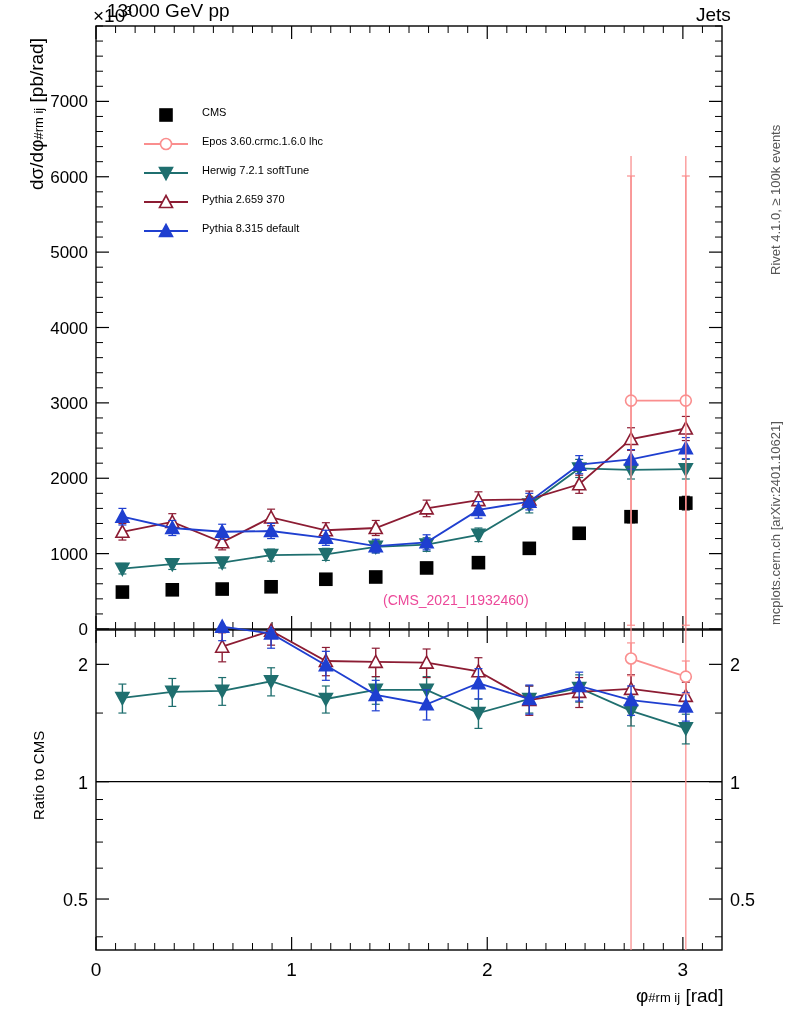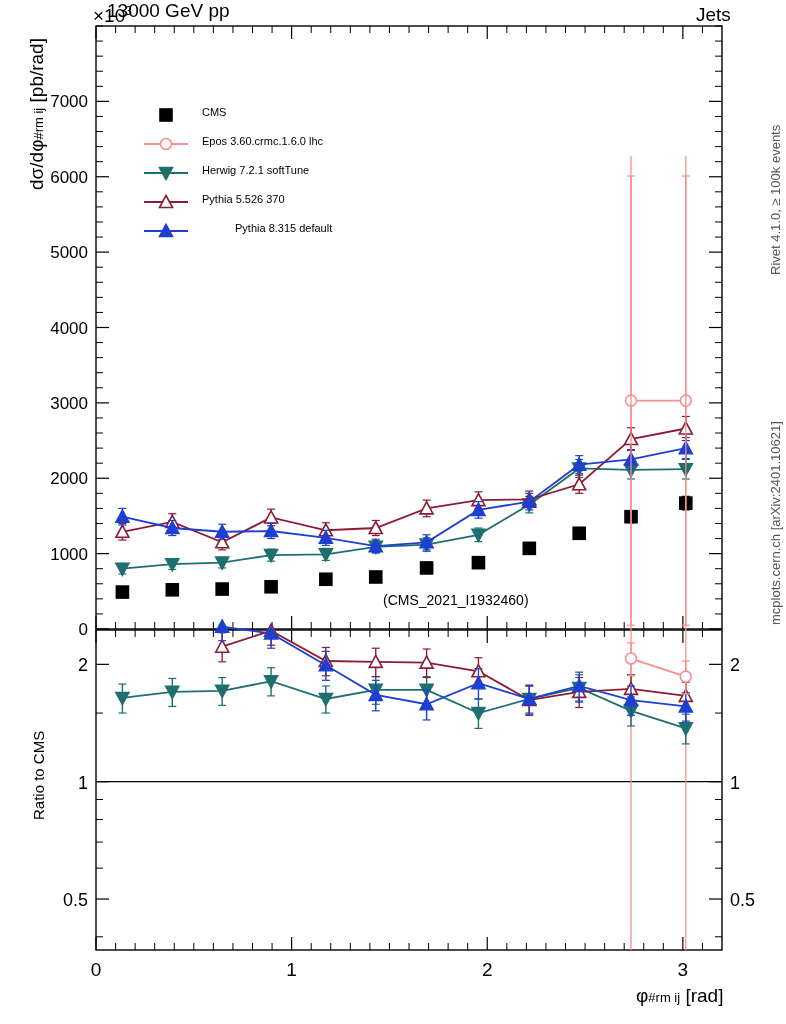--- a/index.html
+++ b/index.html
@@ -8,21 +8,21 @@
 
   .abs{position:absolute;}
   .txt{white-space:nowrap;}
 
   
   .hdr{font-size:19px;}
   .rot{transform-origin:0 0;}
 
   .legend-txt{font-size:11px;}
 
-  .watermark{font-size:14px;color:#000000;}
+  .watermark{font-size:14px;color:#ec4899;}
 
   svg{position:absolute;left:0;top:0;overflow:visible;}
 </style>
 </head>
 <body>
 
 <div id="root">
 
   <div class="abs txt hdr" style="left:93px;top:4px;">
     <span>×10</span><sup style="font-size:12px">3</sup>
@@ -668,18 +668,18 @@
         <polygon points="26,74.5 32.5,62.5 19.5,62.5" fill="#1f6f6f" stroke="#1f6f6f" stroke-width="1.6"></polygon>
         <line x1="4" y1="97" x2="48" y2="97" stroke="#8c1c33" stroke-width="1.8"></line>
         <polygon points="26,90.5 32.5,102.5 19.5,102.5" fill="#ffffff" stroke="#8c1c33" stroke-width="1.6"></polygon>
         <line x1="4" y1="126" x2="48" y2="126" stroke="#1f3fd0" stroke-width="1.8"></line>
         <polygon points="26,119.5 32.5,131.5 19.5,131.5" fill="#1f3fd0" stroke="#1f3fd0" stroke-width="1.6"></polygon>
       </svg>
     <div id="legend-labels" style="position: absolute; left: 0px; top: 0px;">
         <div class="abs txt legend-txt" style="left: 62px; top: 1px;">CMS</div>
         <div class="abs txt legend-txt" style="left: 62px; top: 30px;">Epos 3.60.crmc.1.6.0 lhc</div>
         <div class="abs txt legend-txt" style="left: 62px; top: 59px;">Herwig 7.2.1 softTune</div>
-        <div class="abs txt legend-txt" style="left: 62px; top: 88px;">Pythia 5.526 370</div>
-        <div class="abs txt legend-txt" style="left: 62px; top: 117px; margin-left: 33px;">Pythia 8.315 default</div>
+        <div class="abs txt legend-txt" style="left: 62px; top: 88px;">Pythia 2.659 370</div>
+        <div class="abs txt legend-txt" style="left: 62px; top: 117px;">Pythia 8.315 default</div>
       </div>
   </div>
 
 </div>
 
 </body></html>

